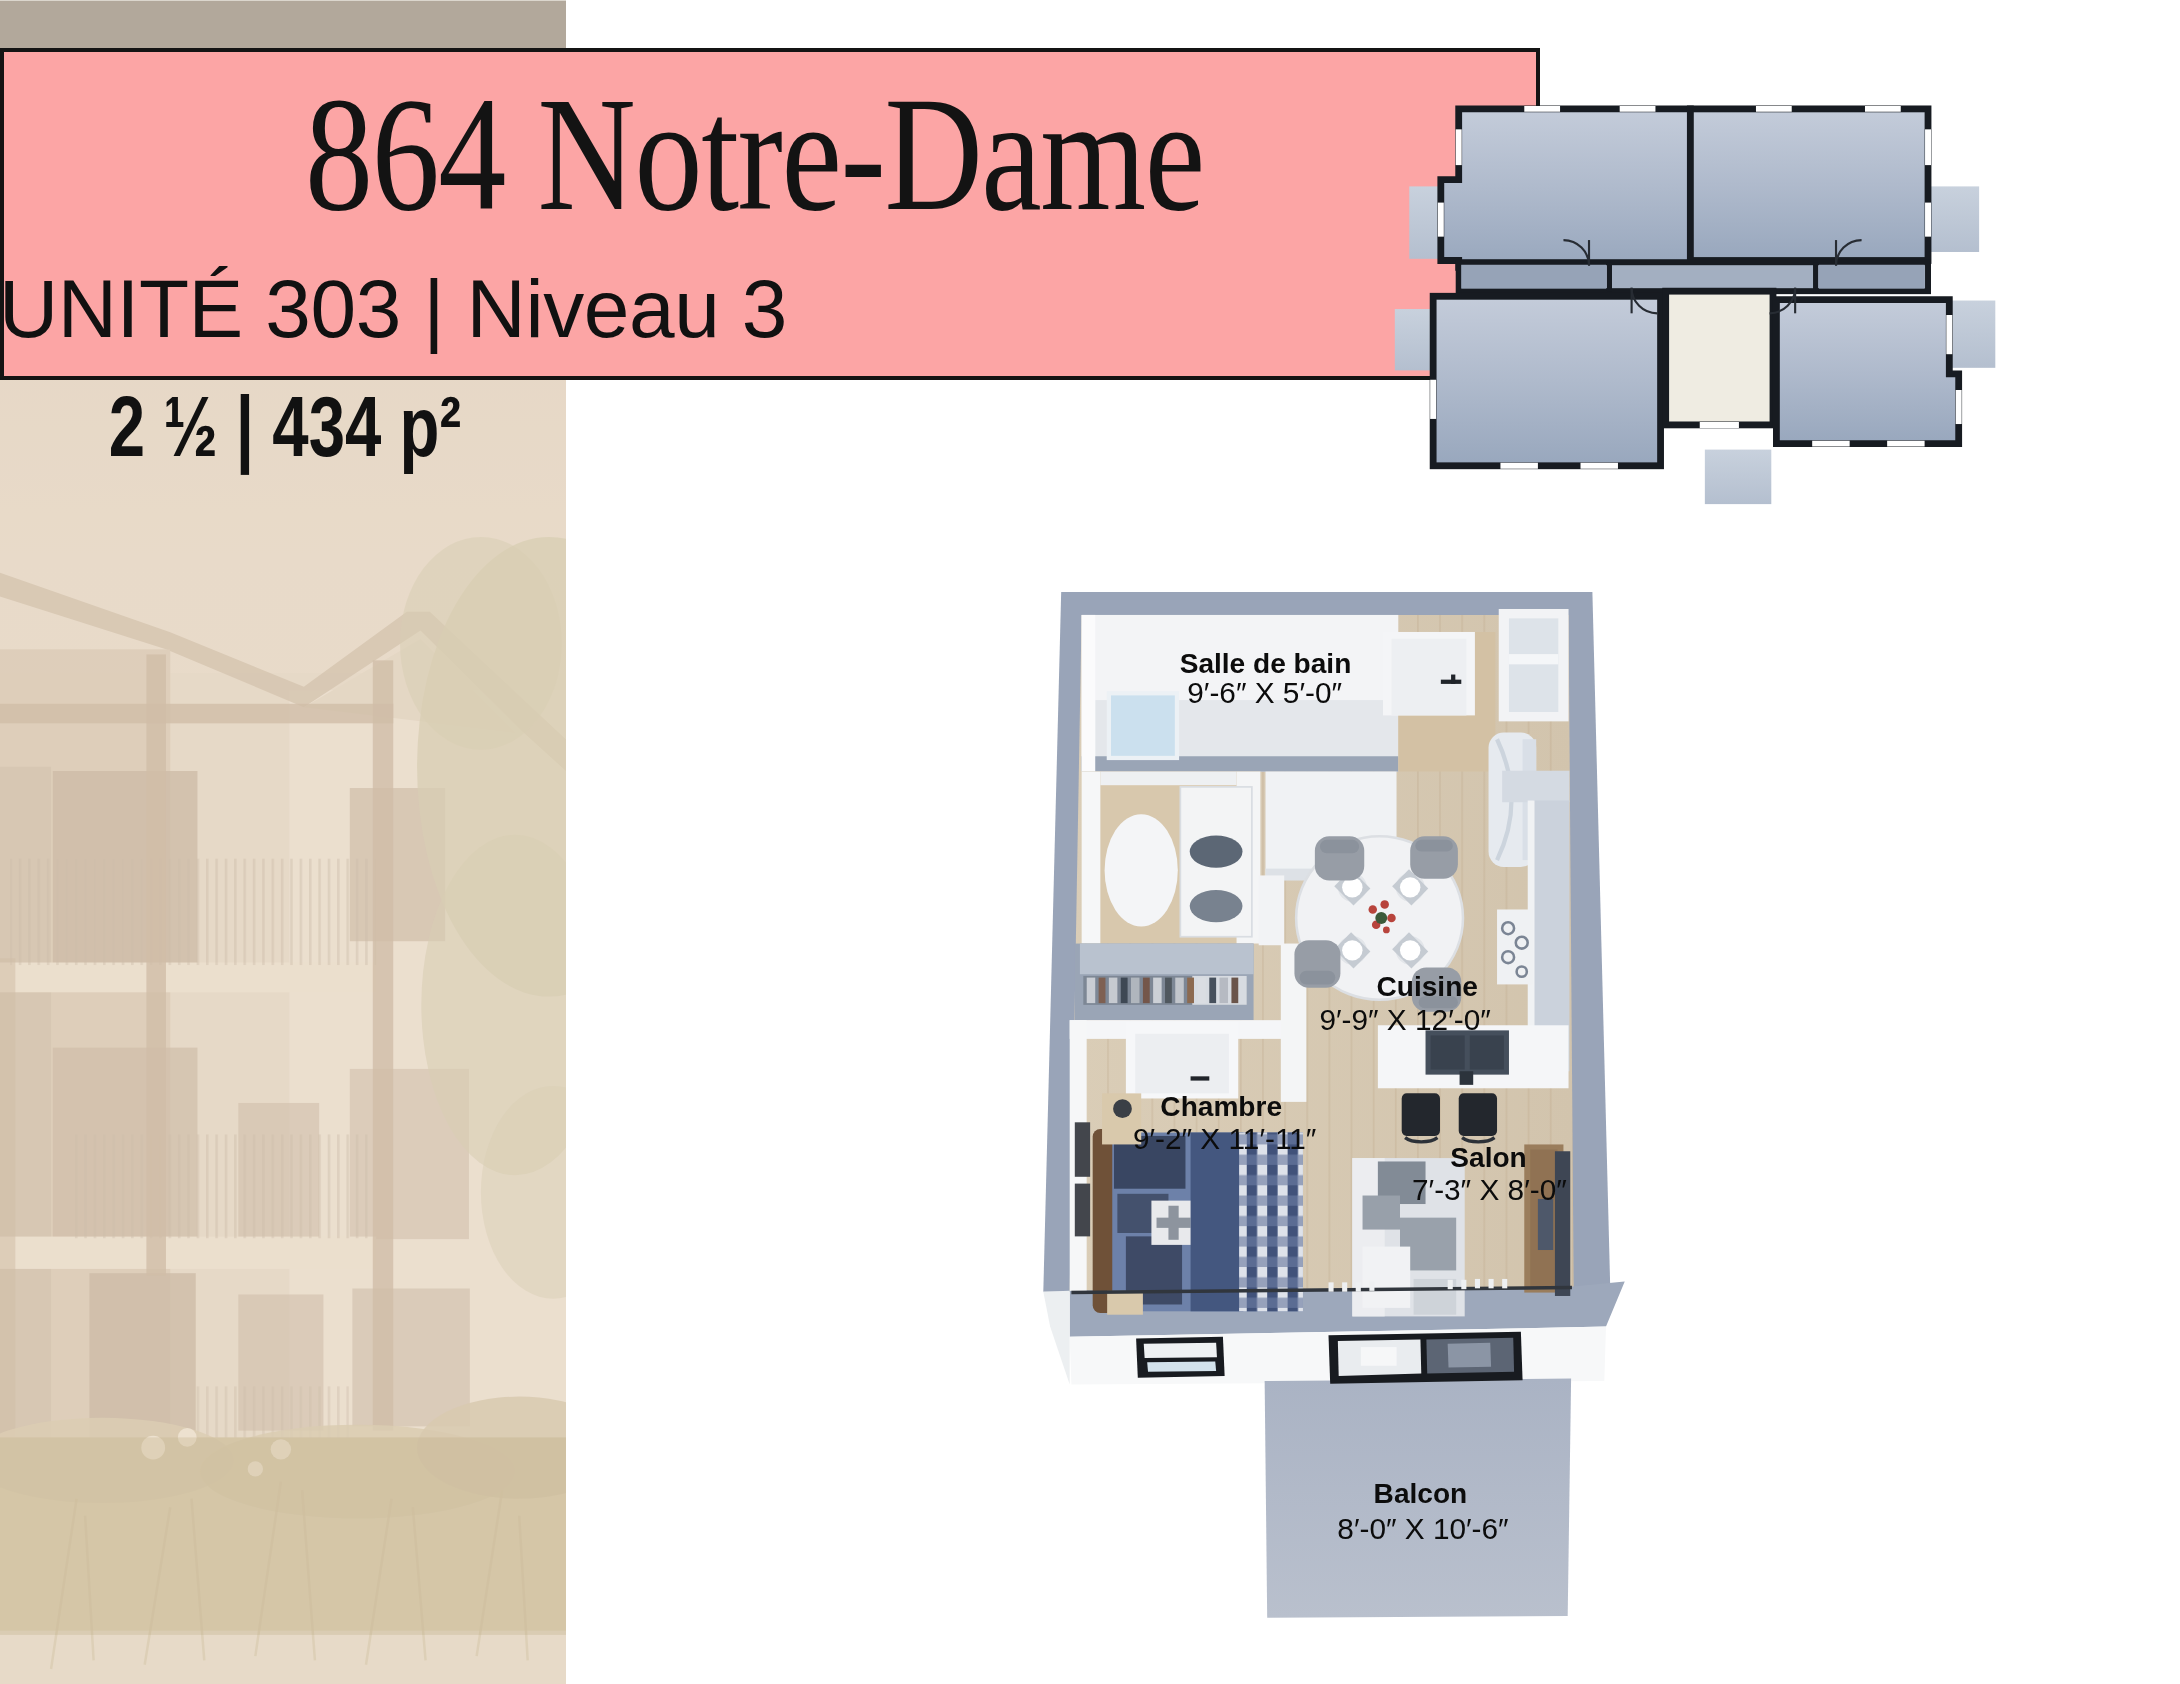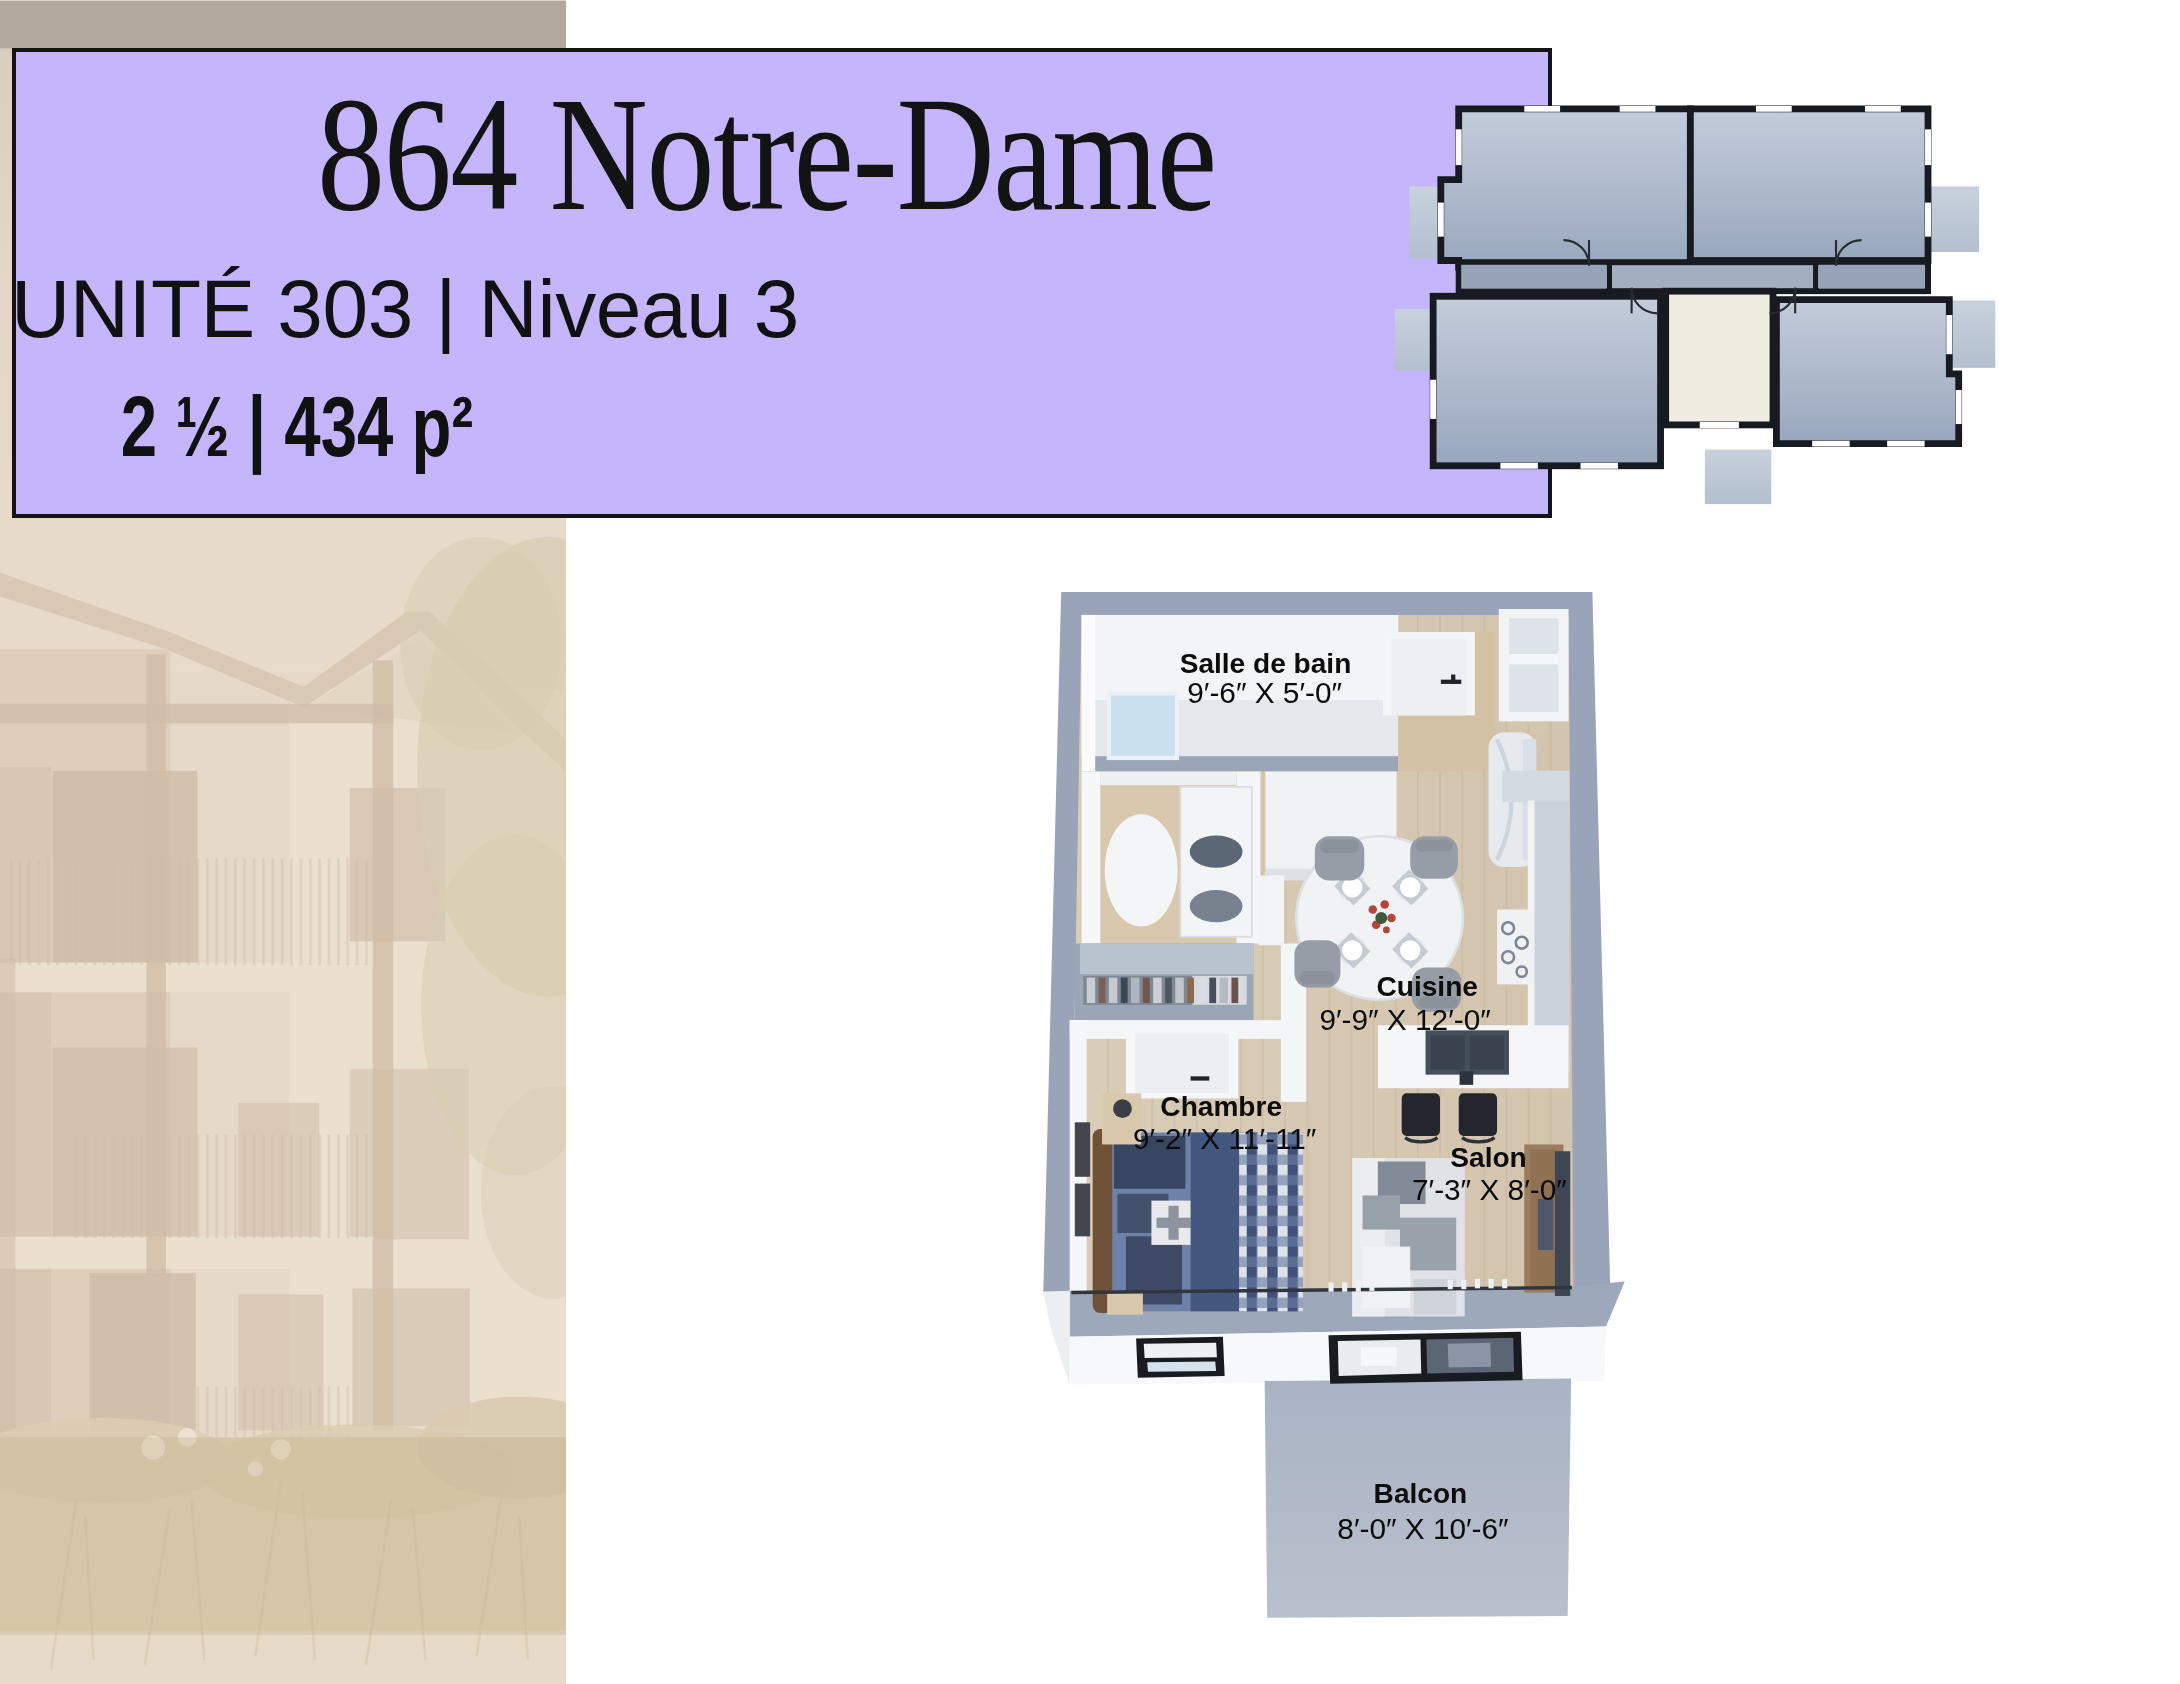--- a/index.html
+++ b/index.html
@@ -91,21 +91,21 @@
     <line x1="620" y1="1950" x2="610" y2="1780"></line>
   </g>
 
   <rect width="665" height="1978" fill="#ecdfcd" opacity="0.52"></rect>
 
   <rect x="0" y="0" width="665" height="56" fill="#b2a89b"></rect>
 
   <rect x="0" y="1688" width="665" height="232" fill="#b9a87c" opacity="0.28"></rect>
 </svg>
 
-<div class="abs" style="left:12px;top:48px;width:1540px;height:470px;background:#c4b5fd;border:4.3px solid #141414;box-sizing:border-box;">
+<div class="abs" style="left:0;top:48px;width:1540px;height:332px;background:#fca5a5;border:4.3px solid #141414;box-sizing:border-box;">
 
   <div style="position:absolute;left:-15.3px;top:7.7px;width:100%;text-align:center;font-family:'Liberation Serif',serif;font-size:164px;letter-spacing:-1.7px;color:#131313;"><span style="display:inline-block;transform:scaleX(0.83);">864 Notre-Dame</span></div>
 
   <div style="position:absolute;left:-5.1px;top:210px;width:100%;text-align:left;font-family:'Liberation Sans',sans-serif;font-size:82px;letter-spacing:-0.4px;color:#111;">UNITÉ 303&nbsp;|&nbsp;Niveau 3</div>
 
   <div style="position:absolute;left:49px;top:325px;width:100%;font-family:'Liberation Sans',sans-serif;font-size:86px;font-weight:bold;color:#111;"><span style="display:inline-block;transform:scaleX(0.76);">2 ½ | 434 p²</span></div>
 </div>
 
 <svg class="abs" style="left:1388px;top:68px" width="724" height="477" viewBox="1630 80 850 560">
   <defs>

